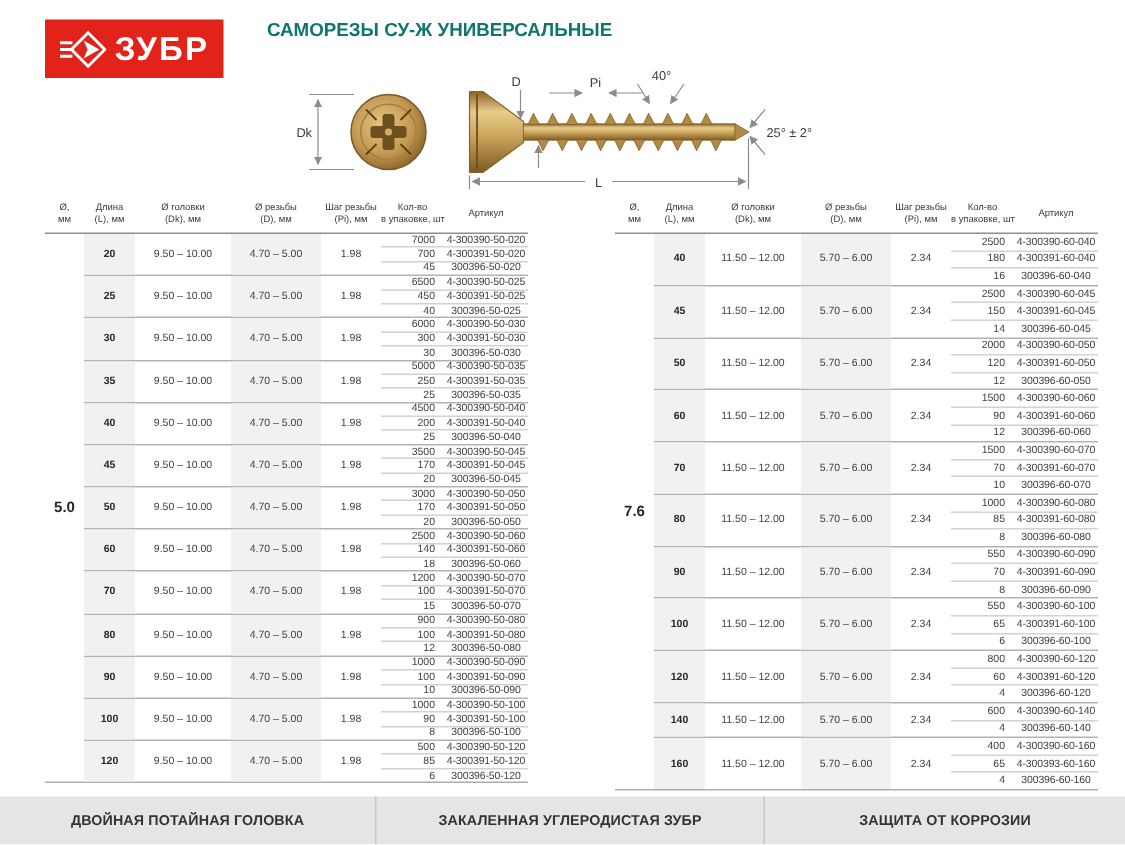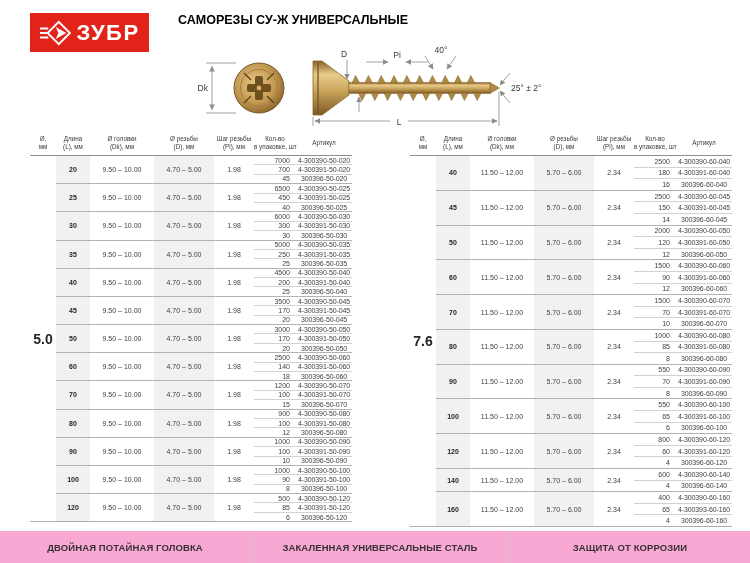--- a/index.html
+++ b/index.html
@@ -7,51 +7,51 @@
     width:750px;height:563px;position:relative;overflow:hidden;
     background:#ffffff;font-family:"Liberation Sans",sans-serif;color:#3f3f3e;
   }
   
   .logo{
     position:absolute;left:30px;top:13px;width:119px;height:39px;
     background:#e2231a;display:flex;align-items:center;justify-content:center;gap:5px;
   }
   .logo-text{color:#fff;font-weight:bold;font-size:22px;letter-spacing:1.5px;line-height:1;}
   
-  .title{position:absolute;left:178px;top:13px;font-weight:bold;font-size:12.5px;line-height:15px;color:#000000;text-align:center;}
+  .title{position:absolute;left:178px;top:13px;font-weight:bold;font-size:12.5px;line-height:15px;color:#0f766e;text-align:center;}
   
   .diagram{position:absolute;left:185px;top:42px;}
   
   .ztable{position:absolute;top:130px;width:322px;font-size:7px;color:#3f3f3e;}
   #table-left{left:30px;--packh:8.4px;}
   #table-right{left:410px;--packh:10.6px;}
   .thead{
     display:grid;grid-template-columns:26px 34px 64px 60px 40px 42px 56px;
     height:25px;align-items:center;text-align:center;
     font-size:6.3px;line-height:7.5px;color:#3a3a3a;
     border-bottom:1px solid #8f8f8f;white-space:nowrap;
   }
   .tbody{position:relative;border-bottom:1px solid #adadad;}
   .dia{
     position:absolute;left:0;top:0;bottom:0;width:26px;
     display:flex;align-items:center;justify-content:center;
-    font-weight:bold;font-size:14px;color:#262626;
+    font-weight:bold;font-size:10px;color:#262626;
   }
   .group{display:grid;grid-template-columns:34px 64px 60px 40px 98px;margin-left:26px;}
   .group + .group{border-top:1px solid #b3b3b3;}
   .gcell{display:flex;align-items:center;justify-content:center;white-space:nowrap;}
   .gcell.len{background:#f1f1f1;font-weight:bold;color:#262626;}
   .gcell.thr{background:#f1f1f1;}
   .packs{display:flex;flex-direction:column;}
   .pack{display:grid;grid-template-columns:42px 56px;min-height:var(--packh);align-items:center;}
   .pack + .pack{border-top:1px solid #d2d2d2;}
   .pack .qty{text-align:right;padding-right:6px;}
   .pack .art{text-align:center;white-space:nowrap;letter-spacing:-0.1px;}
   
-  .footer{position:absolute;left:0;top:531px;width:750px;height:32px;display:flex;background:#f9a8d4;}
+  .footer{position:absolute;left:0;top:531px;width:750px;height:32px;display:flex;background:#e5e5e5;}
   .fitem{
     display:flex;align-items:center;justify-content:center;
     font-weight:bold;font-size:9.5px;color:#333;letter-spacing:0.1px;white-space:nowrap;
   }
   .fitem:nth-child(1){flex:0 0 250px;}
   .fitem:nth-child(2){flex:0 0 258px;border-left:1px solid #c6c6c6;}
   .fitem:nth-child(3){flex:1 1 auto;border-left:1px solid #c6c6c6;}
   svg text{font-family:"Liberation Sans",sans-serif;}
 </style>
 </head>
@@ -703,18 +703,18 @@
         </div>
       </div>
     </div>
 </div>
 
 <div class="footer">
     <div class="fitem">
       <span>ДВОЙНАЯ ПОТАЙНАЯ ГОЛОВКА</span>
     </div>
     <div class="fitem">
-      <span>ЗАКАЛЕННАЯ УНИВЕРСАЛЬНЫЕ СТАЛЬ</span>
+      <span>ЗАКАЛЕННАЯ УГЛЕРОДИСТАЯ ЗУБР</span>
     </div>
     <div class="fitem">
       <span>ЗАЩИТА ОТ КОРРОЗИИ</span>
     </div>
   </div>
 
 </body></html>

